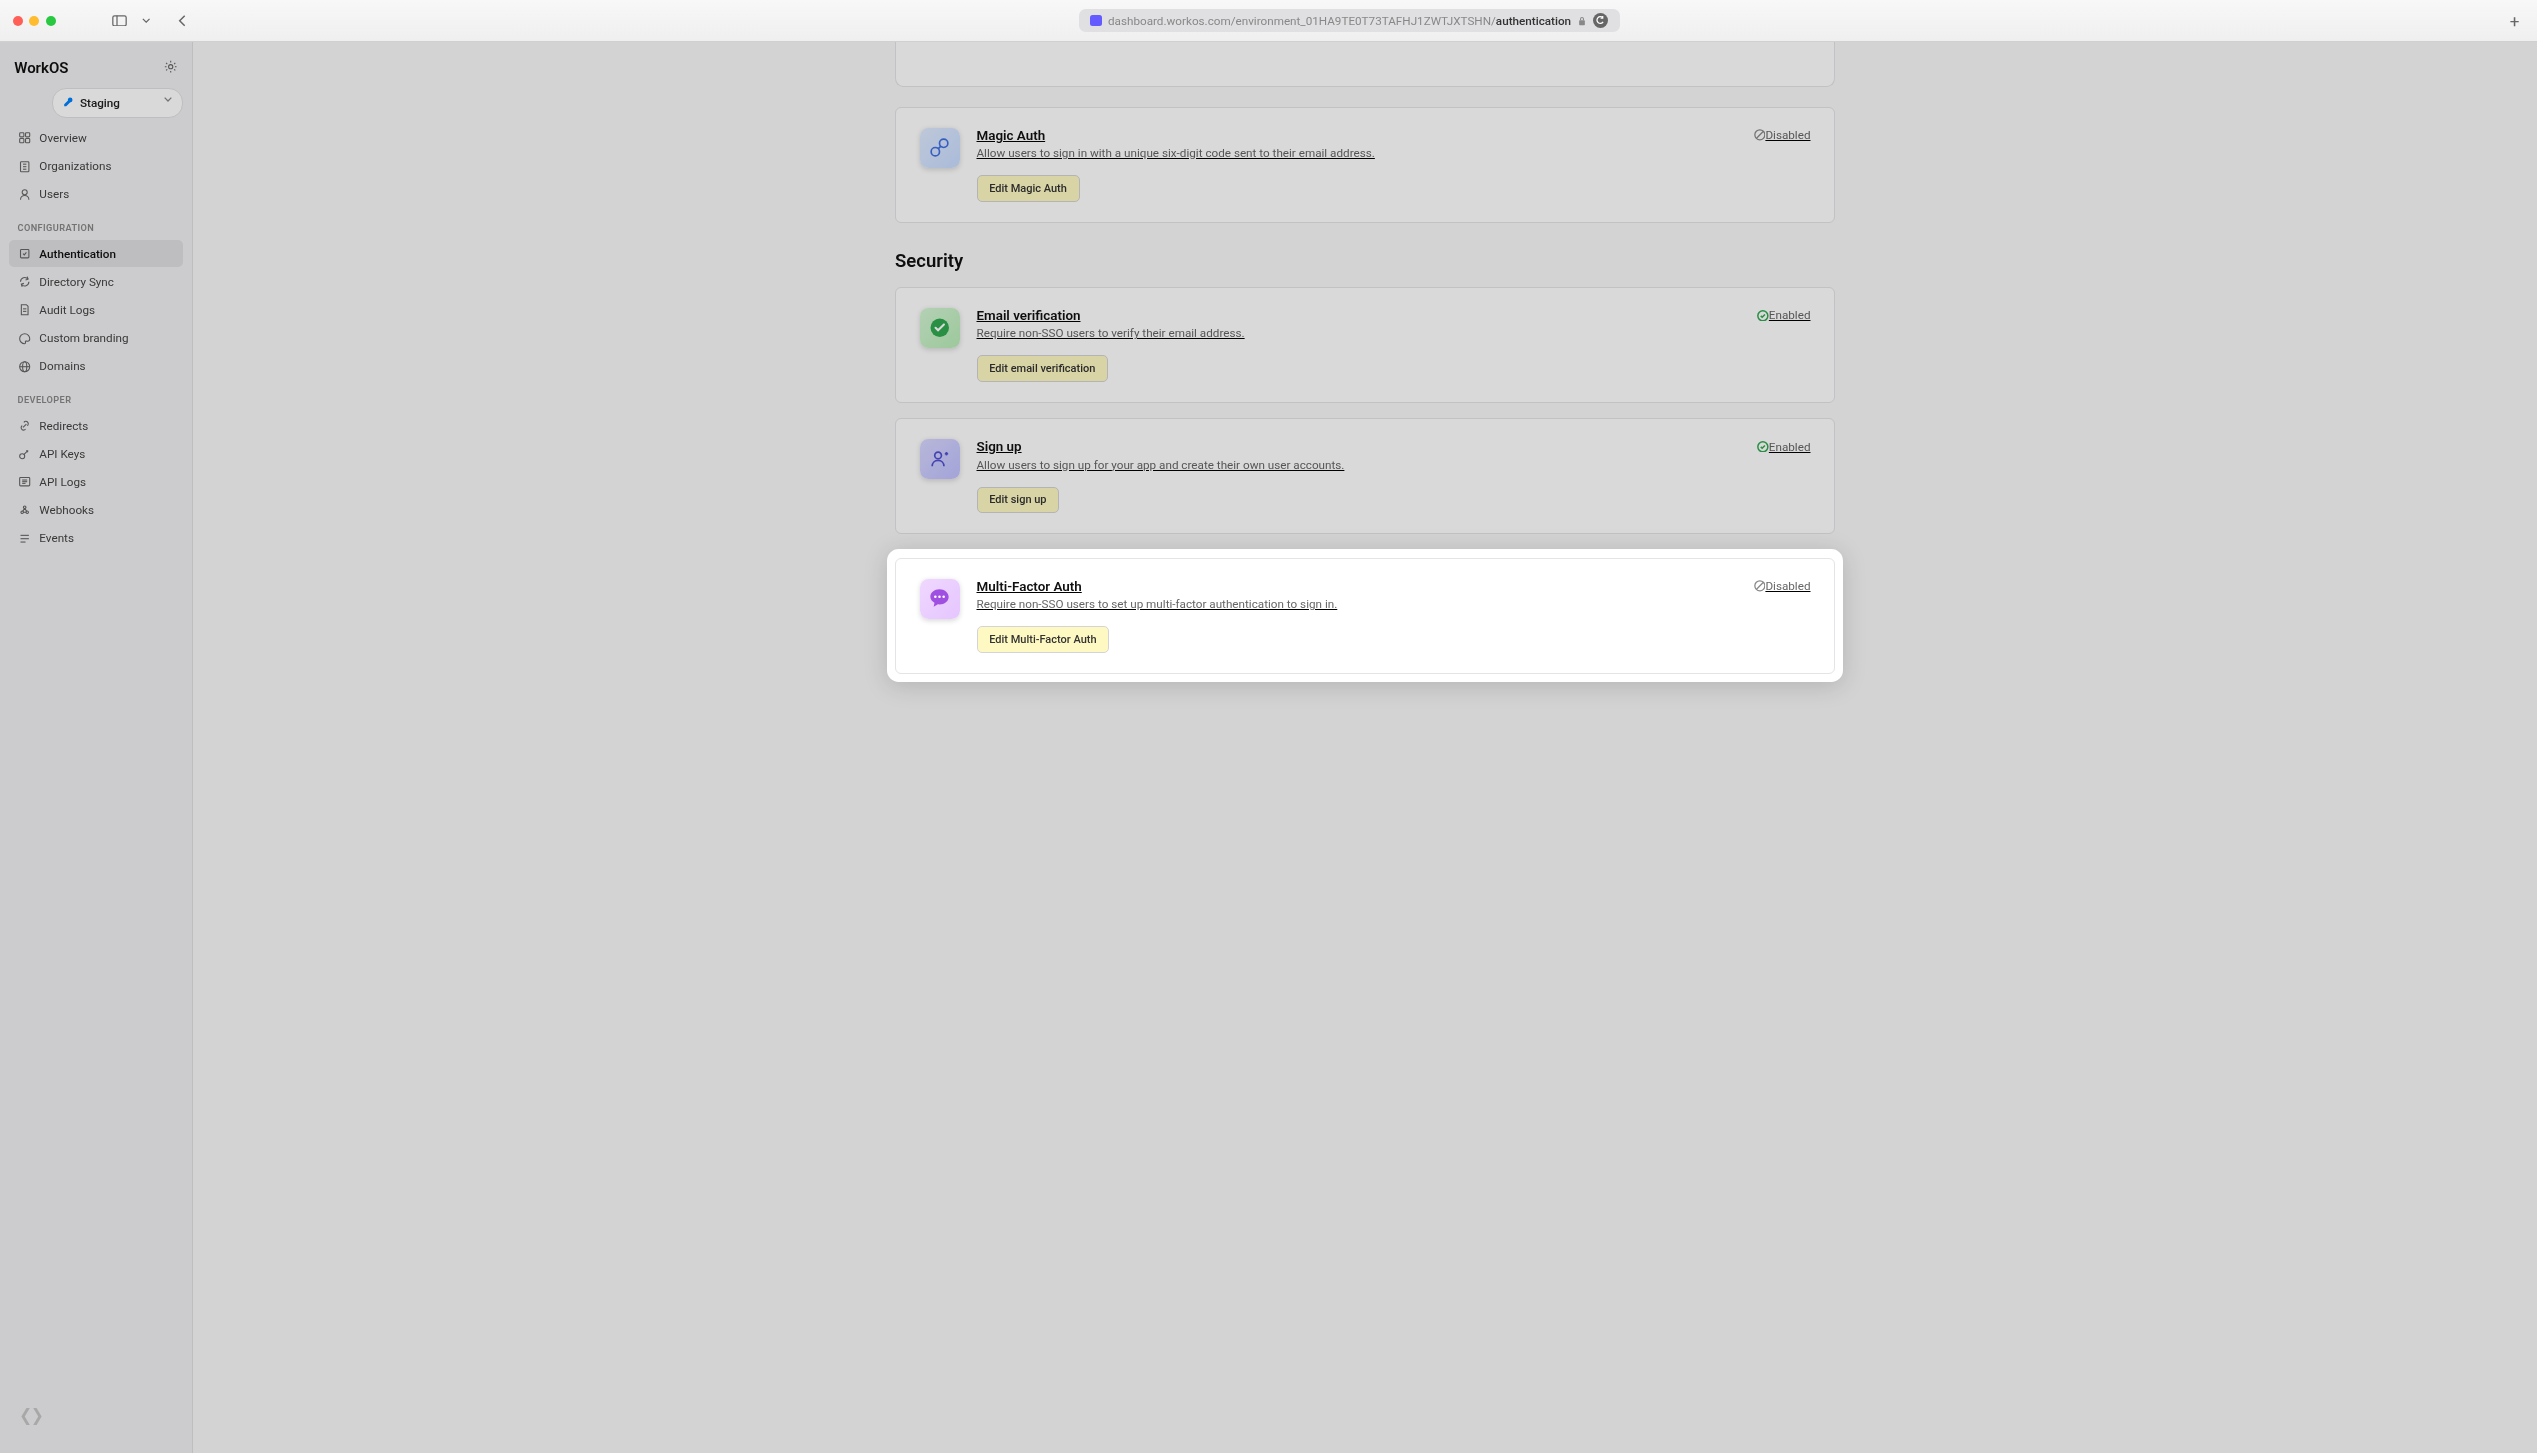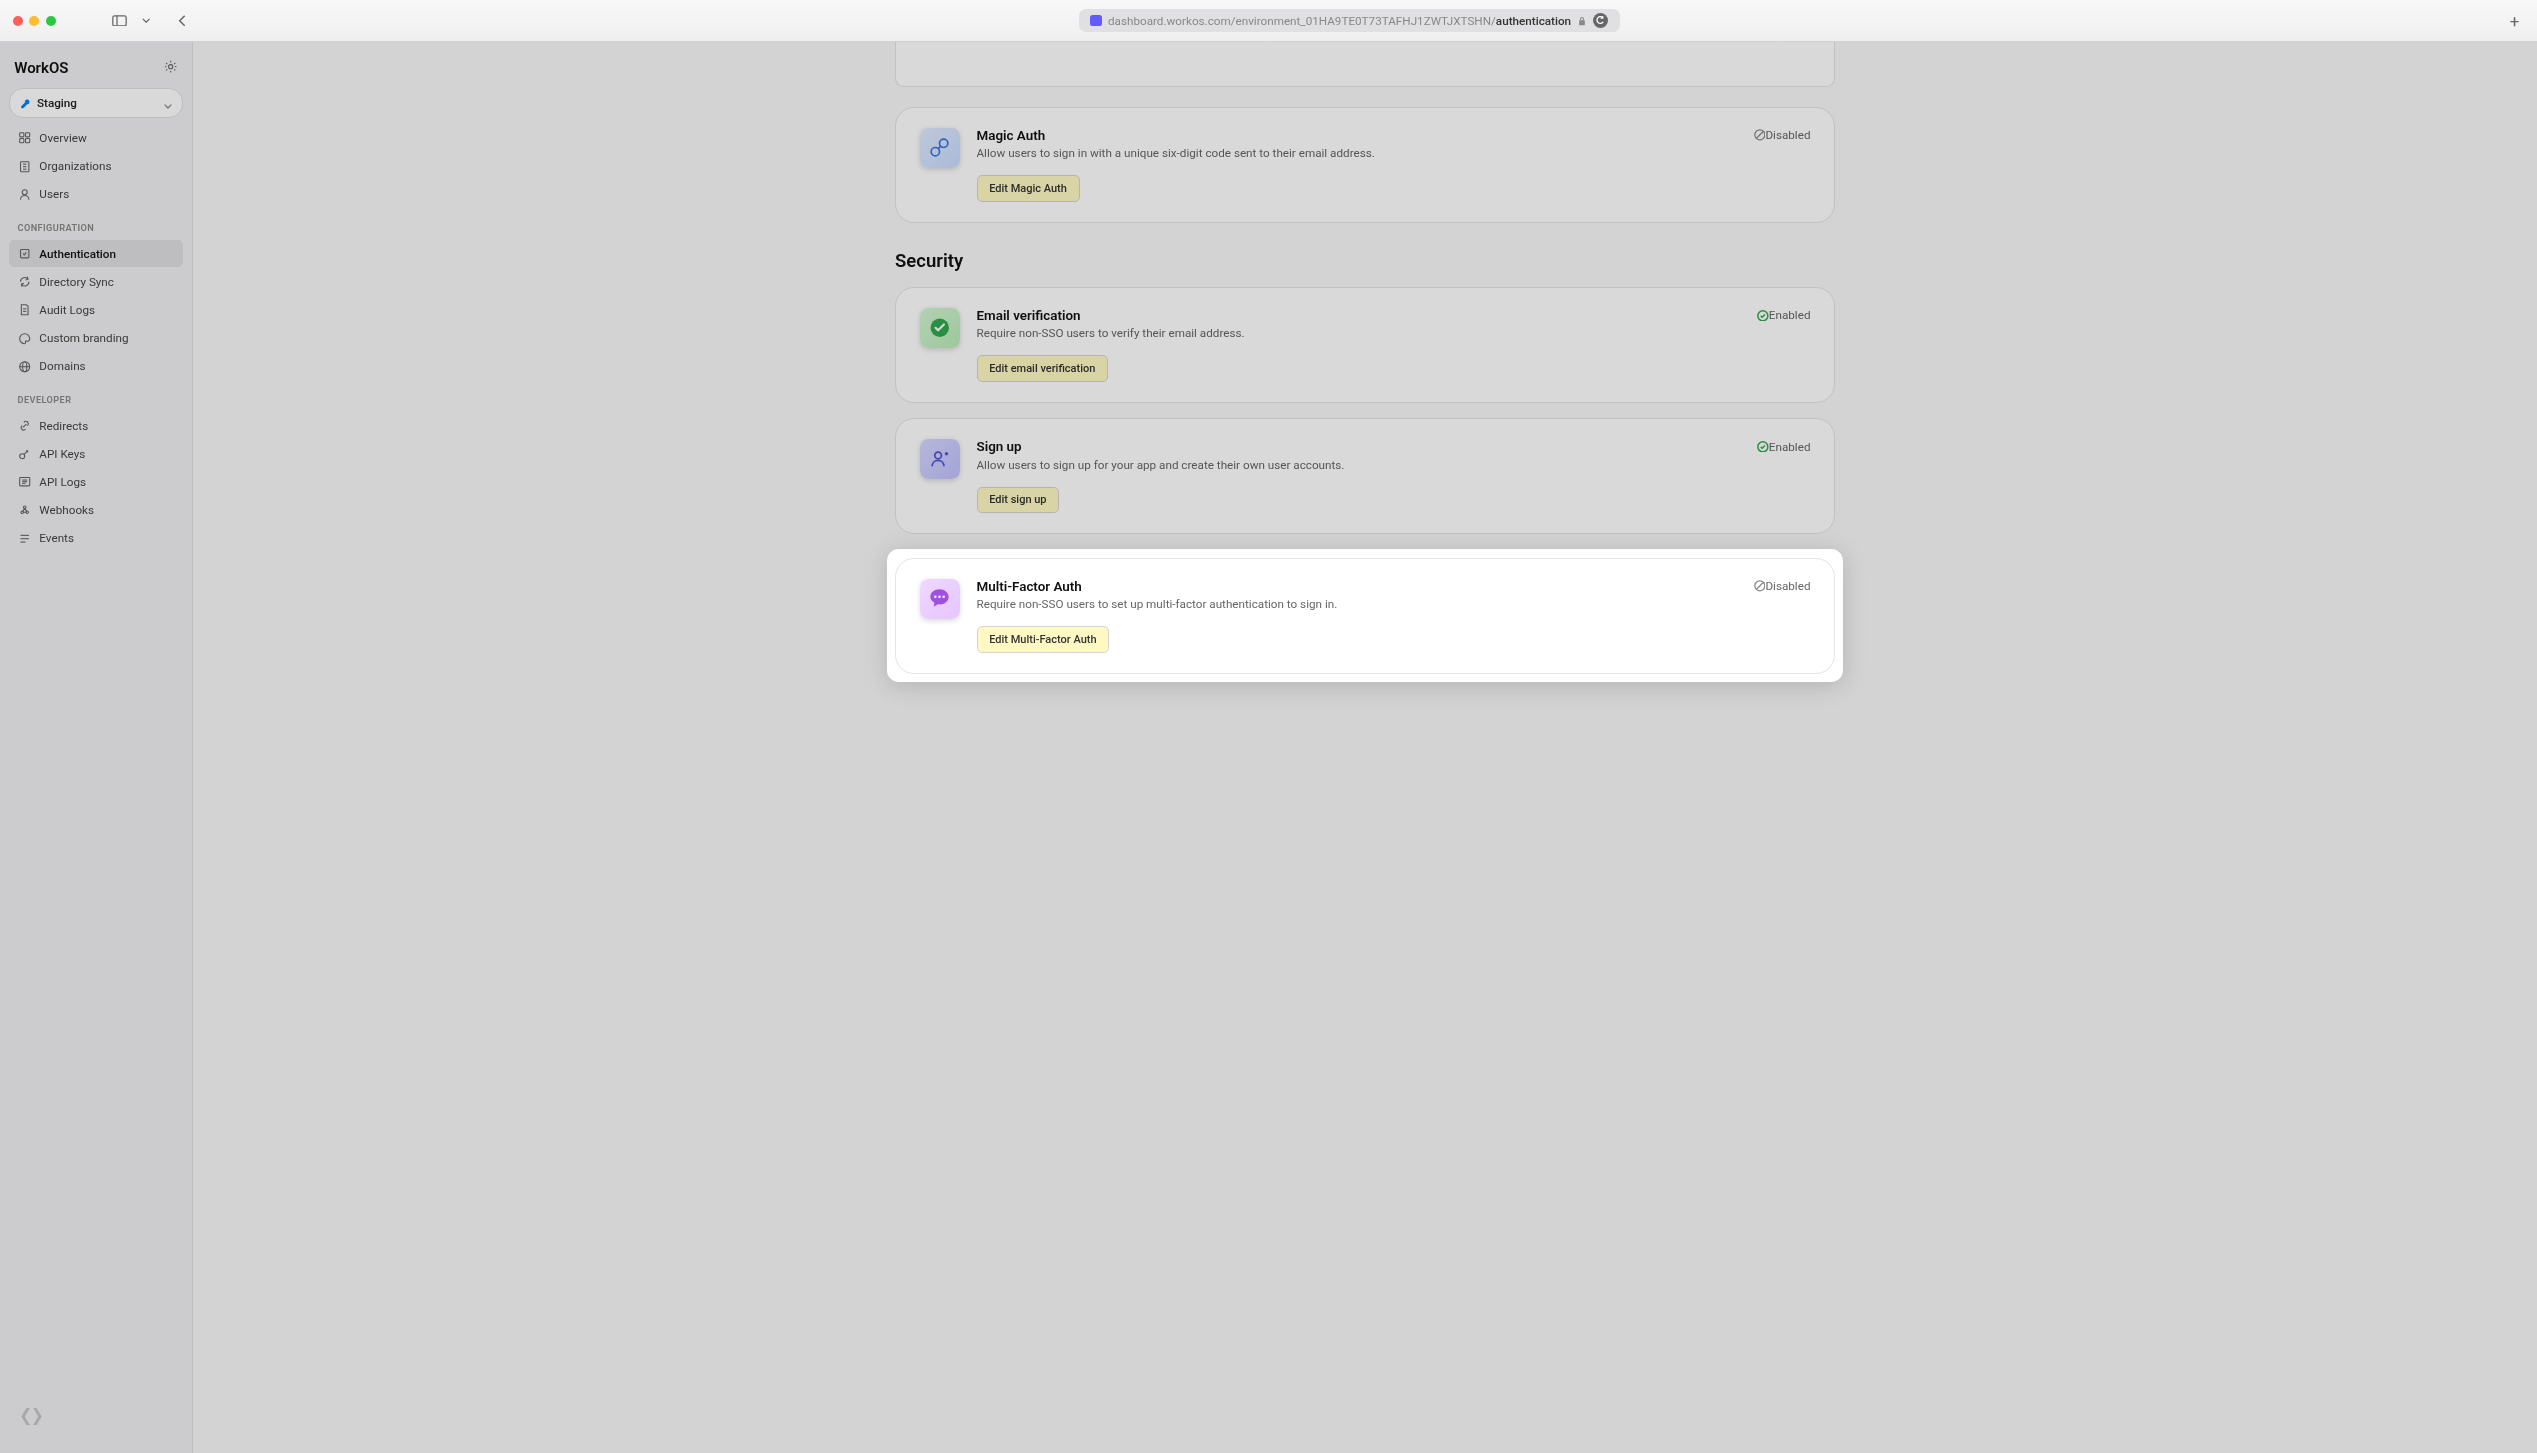--- a/index.html
+++ b/index.html
@@ -138,28 +138,29 @@
       font-weight: 600;
       color: #111;
     }
     
     .settings-icon {
       color: #666;
     }
     
     .env-selector {
       display: flex;
-      align-items: flex-end;
+      align-items: flex-start;
       gap: 6.7px;
       background: #fff;
       border: 0.8px solid #e0e0e2;
       border-radius: 14px;
       padding: 6.7px 8.4px;
       margin-bottom: 6.7px;
       cursor: pointer;
+      margin-left: 43px;
     }
     
     .env-icon {
       width: 11.7px;
       height: 11.7px;
       color: #0084ff;
     }
     
     .env-label {
       flex: 1;
@@ -244,26 +245,27 @@
     
     .section-heading {
       font-size: 18.5px;
       font-weight: 600;
       color: #111;
       margin: 27px 0 15px 0;
     }
     
     .card {
       border: 0.8px solid #e4e4e7;
-      border-radius: 19px;
+      border-radius: 6px;
       background: #fff;
       padding: 20px 23.5px;
       margin-bottom: 15px;
       display: flex;
       gap: 17px;
+      text-decoration: underline;
     }
     
     .card-icon {
       width: 40px;
       height: 40px;
       border-radius: 8.4px;
       display: flex;
       align-items: center;
       justify-content: center;
       flex-shrink: 0;

